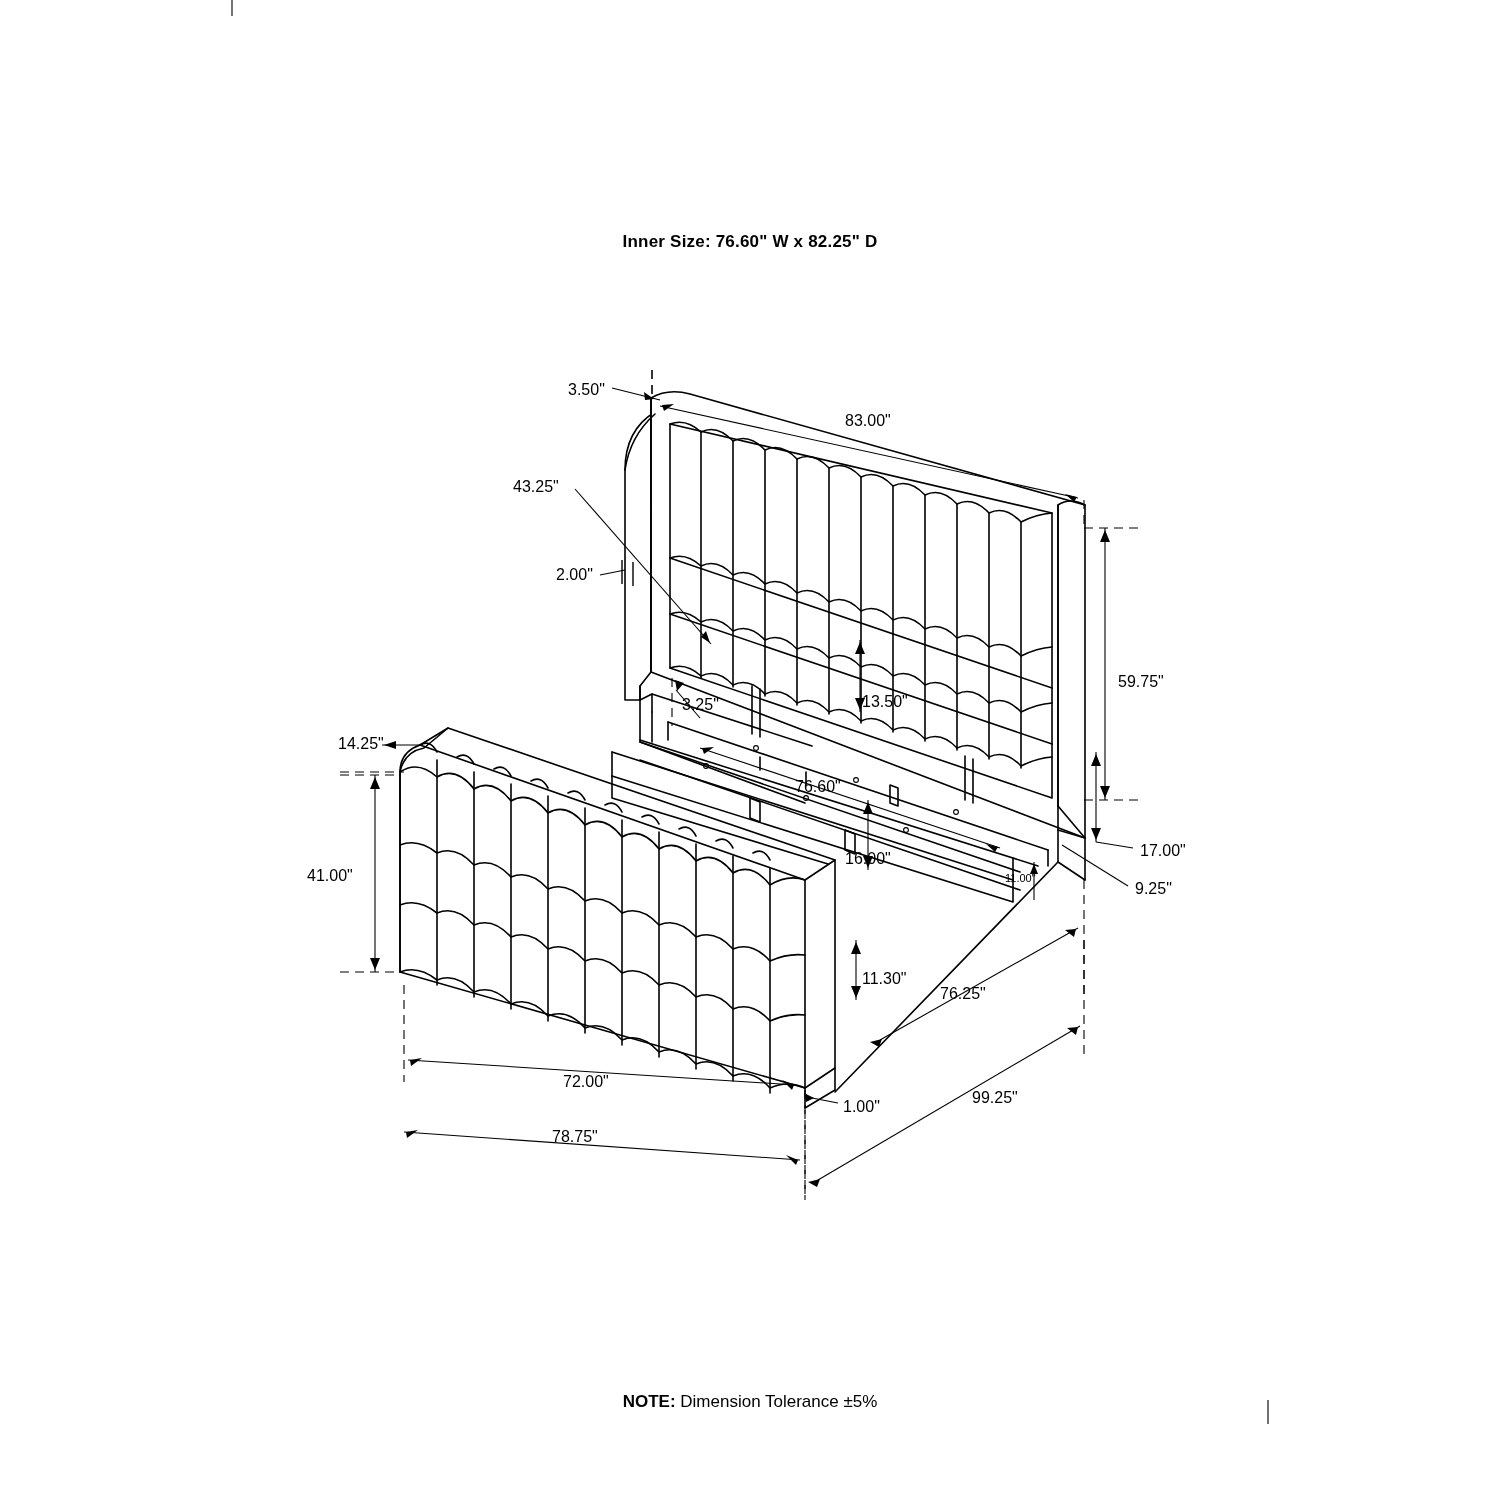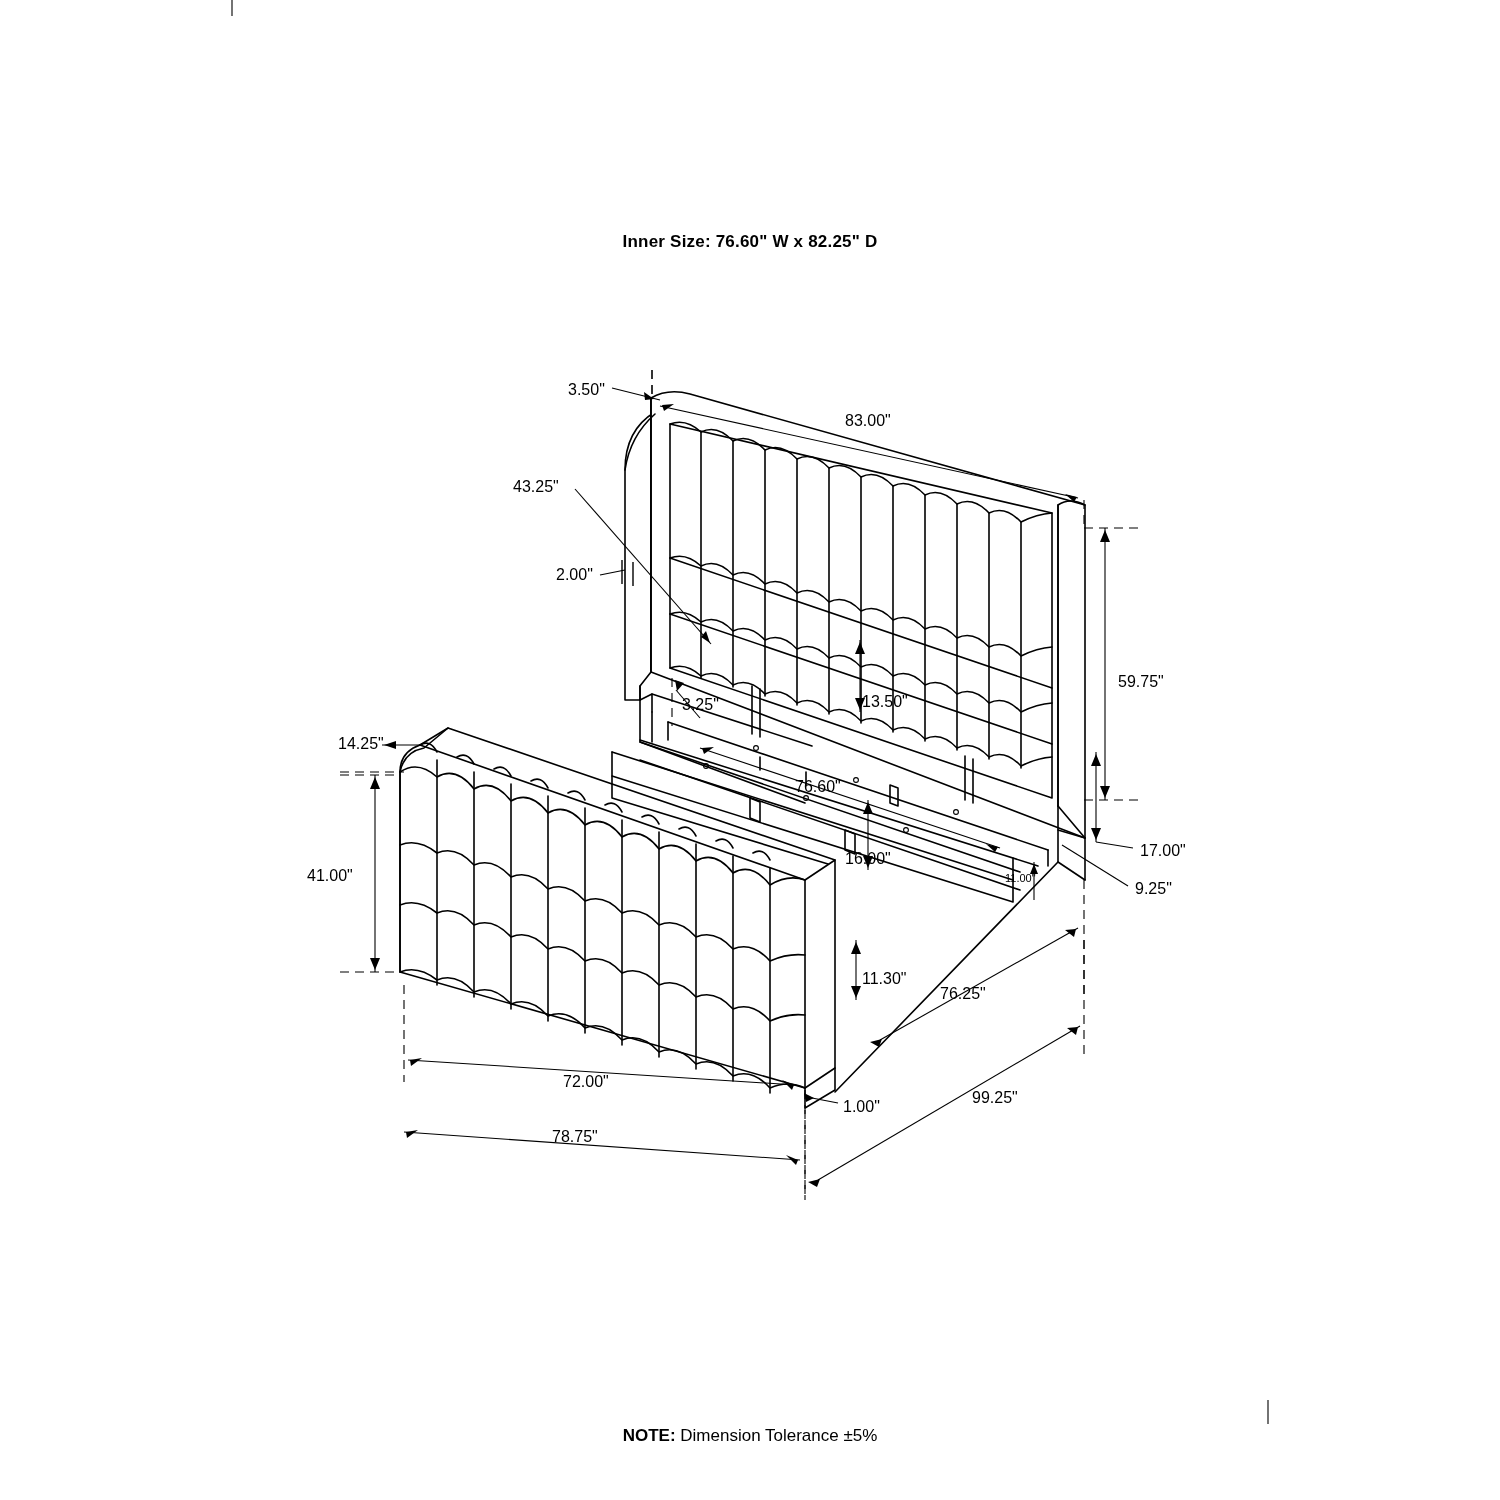--- a/index.html
+++ b/index.html
@@ -31,21 +31,20 @@
     font-weight: bold;
     letter-spacing: 0.2px;
   }
   .note {
     position: absolute;
     left: 0;
     top: 1392px;
     width: 1500px;
     text-align: center;
     font-size: 17px;
-    margin-top: 34px;
   }
   .note b { font-weight: bold; }
   .dim {
     position: absolute;
     font-size: 16px;
     white-space: nowrap;
     color: #000;
   }
   .dim.small { font-size: 11px; }
   svg#art {

